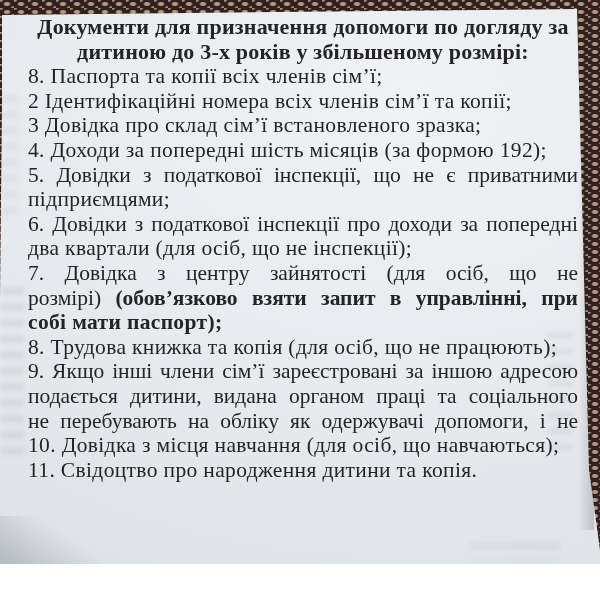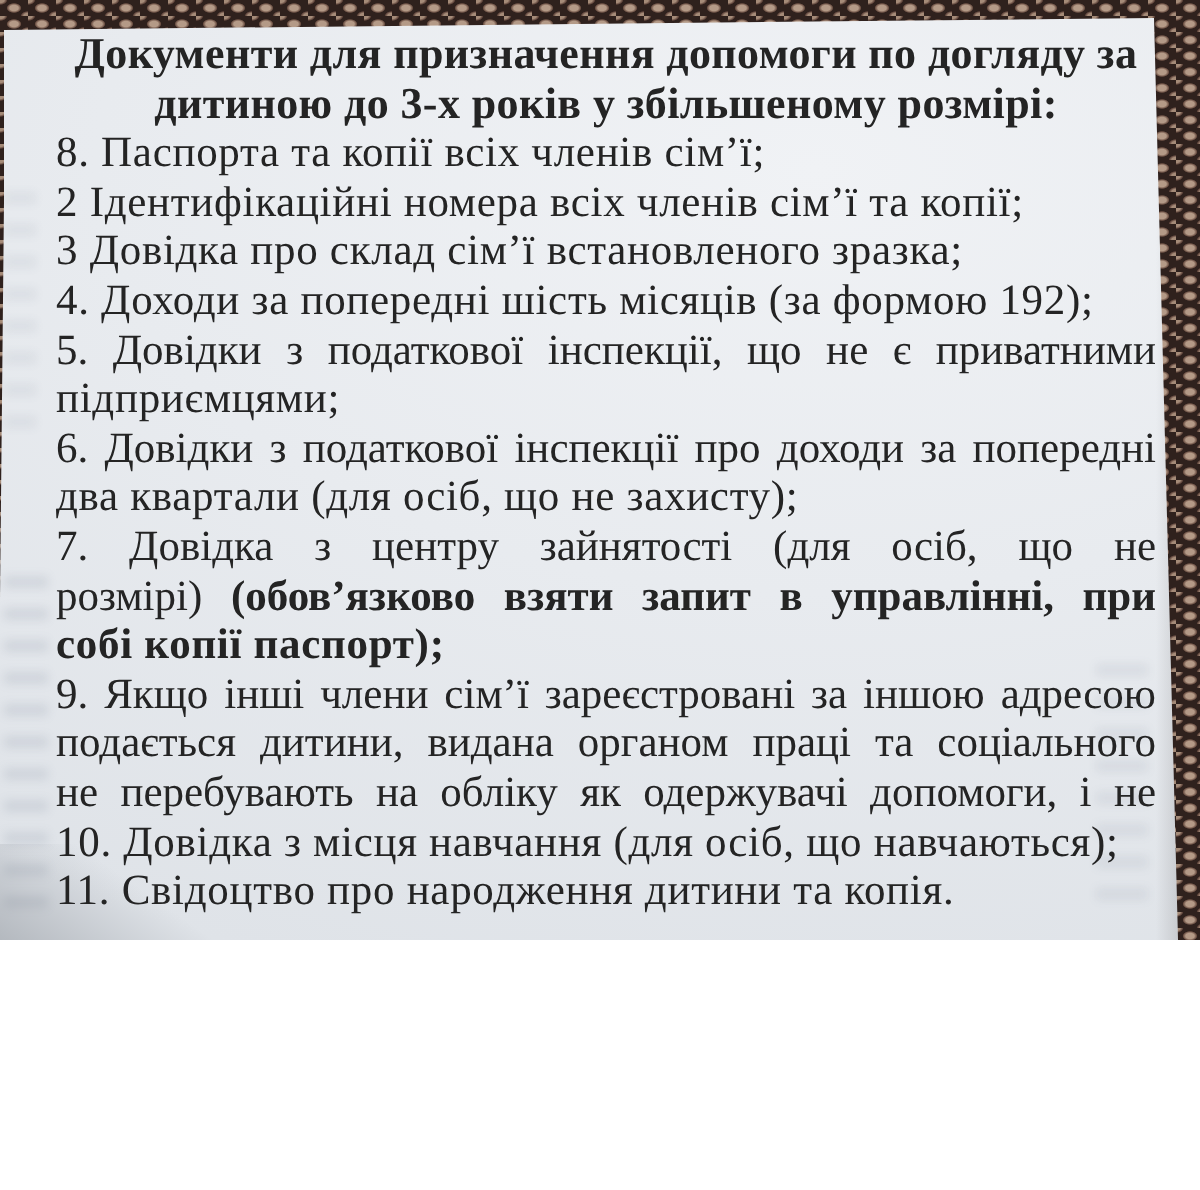--- a/index.html
+++ b/index.html
@@ -1,18 +1,18 @@
 <!DOCTYPE html>
 <html><head>
 <meta charset="utf-8">
 <style>
   html,body { margin:0; padding:0; }
   .scene {
     position: relative;
-    width: 600px; height: 470px;
+    width: 600px; height: 564px;
     overflow: hidden;
     background-color: #2f211d;
     background-image:
       radial-gradient(6px 4px at 7px 4px,  #b49a87 0 35%, #6b4f43 55%, transparent 63%),
       radial-gradient(6px 4px at 0px 0px,  #a58b78 0 35%, #5e433a 55%, transparent 63%),
       radial-gradient(6px 4px at 14px 8px, #a58b78 0 35%, #5e433a 55%, transparent 63%);
     background-size: 14px 8px;
     font-family: "Liberation Serif", "DejaVu Serif", serif;
   }
   .paper {
@@ -74,26 +74,27 @@
 
       <div class="ln">8. Паспорта та копії всіх членів сім’ї;</div>
       <div class="ln">2 Ідентифікаційні номера всіх членів сім’ї та копії;</div>
       <div class="ln">3 Довідка про склад сім’ї встановленого зразка;</div>
       <div class="ln">4. Доходи за попередні шість місяців (за формою 192);</div>
 
       <div class="ln j">5. Довідки з податкової інспекції, що не є приватними</div>
       <div class="ln">підприємцями;</div>
 
       <div class="ln j">6. Довідки з податкової інспекції про доходи за попередні</div>
-      <div class="ln">два квартали (для осіб, що не захисту);</div>
+      <div class="ln">два квартали (для осіб, що не інспекції);</div>
 
       <div class="ln j">7. Довідка з центру зайнятості (для осіб, що не</div>
       <div class="ln j"><span>розмірі) </span><span class="bu">(обов’язково взяти запит в управлінні, при</span></div>
-      <div class="ln bu">собі копії паспорт);</div>
+      <div class="ln bu">собі мати паспорт);</div>
 
+      <div class="ln">8. Трудова книжка та копія (для осіб, що не працюють);</div>
 
       <div class="ln j">9. Якщо інші члени сім’ї зареєстровані за іншою адресою</div>
       <div class="ln j">подається дитини, видана органом праці та соціального</div>
       <div class="ln j">не перебувають на обліку як одержувачі допомоги, і не</div>
 
       <div class="ln">10. Довідка з місця навчання (для осіб, що навчаються);</div>
       <div class="ln">11. Свідоцтво про народження дитини та копія.</div>
     </div>
   </div>
 </div>

